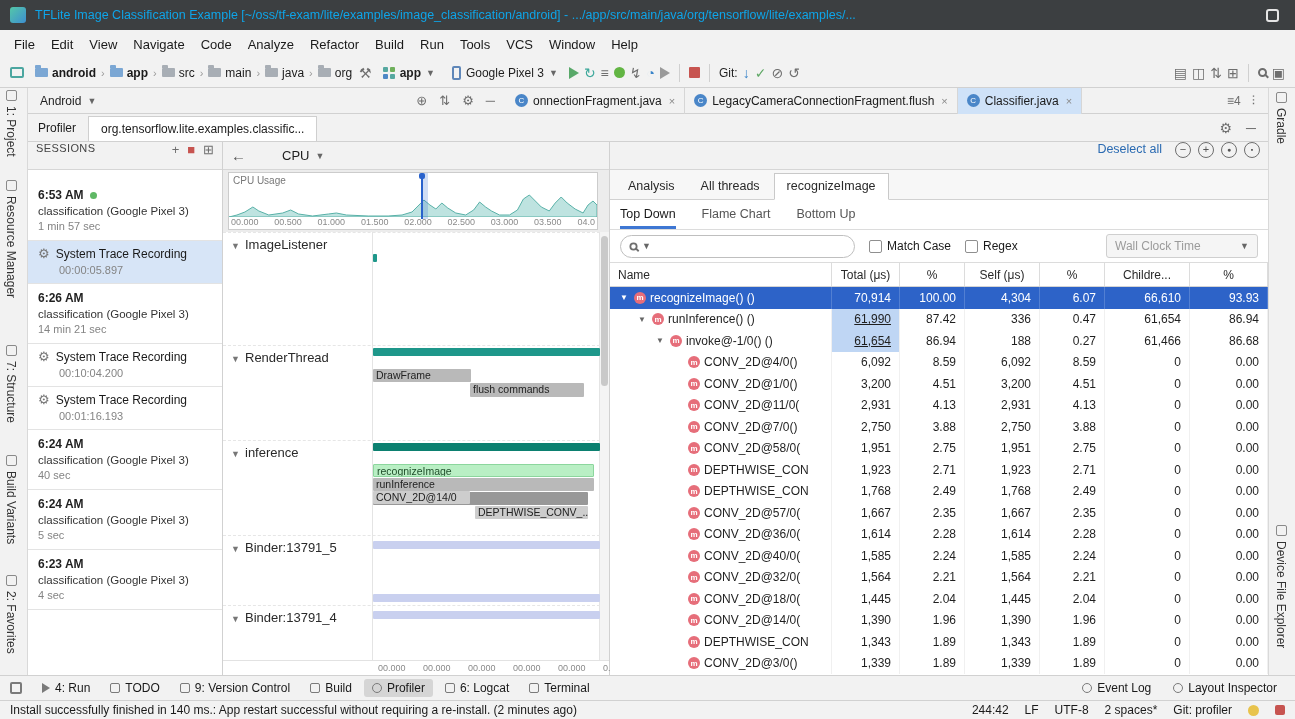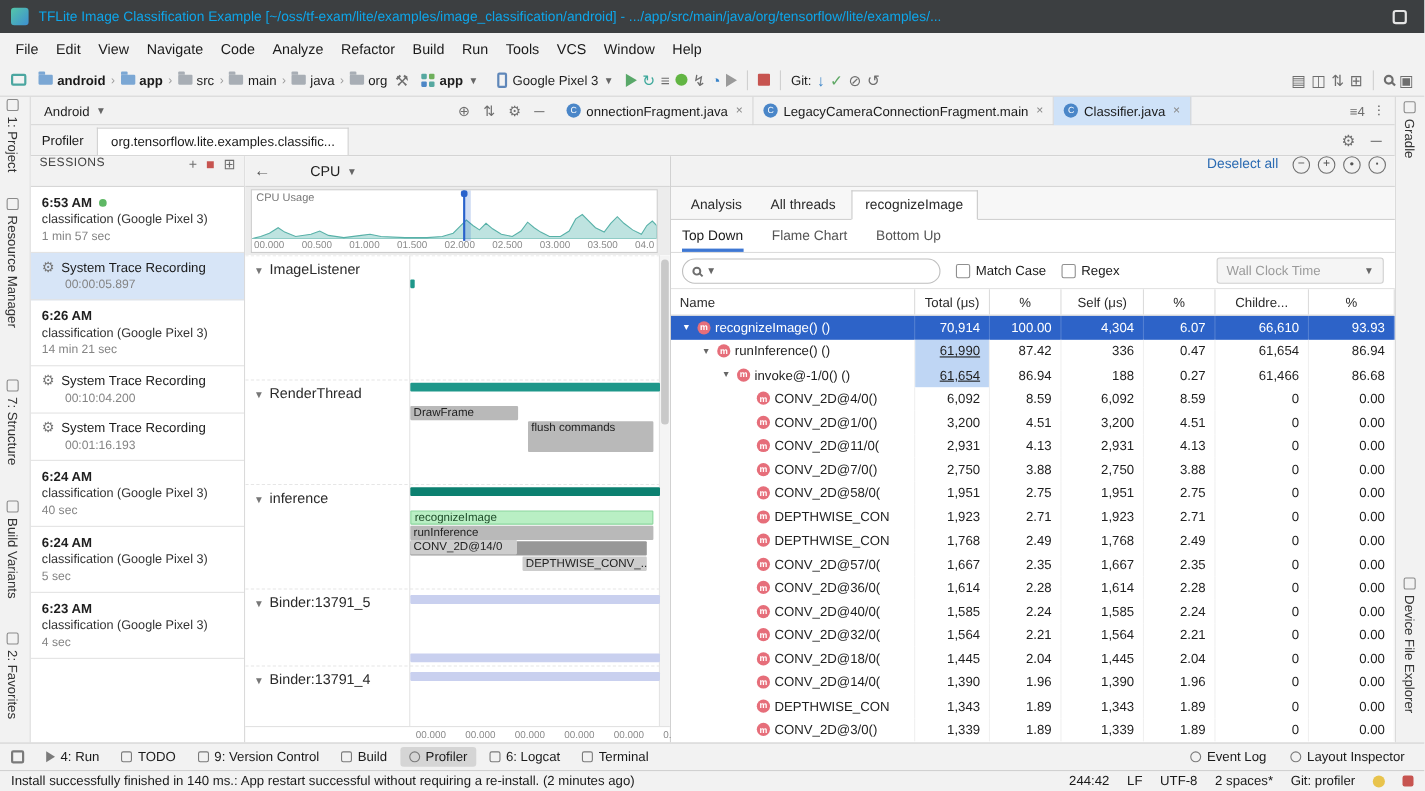--- a/index.html
+++ b/index.html
@@ -72,21 +72,21 @@
   .vlabel .vicon { width:11px; height:11px; border:1.5px solid #8a8a8a; border-radius:2px; flex:0 0 auto; }
 
   
   .panel-head { height:28px; background:#f2f2f2; border-bottom:1px solid #d6d6d6; display:flex; align-items:flex-start; padding:0 8px; gap:8px; }
 
   #sessions { position:absolute; left:28px; top:142px; width:195px; height:533px; background:#fff; border-right:1px solid #d1d1d1; }
   #sessions-head .s-title { font-size:11px; color:#444; letter-spacing:0.4px; }
   #sessions-head .hspacer { flex:1; }
   .s-ico { color:#6e6e6e; font-size:13px; }
   .s-ico.red { color:#c75450; }
-  #sessions-list { overflow:hidden; height:505px; }
+  #sessions-list { overflow:hidden; height:505px;margin-top:11px; }
   .session-item { padding:7px 10px 8px; border-bottom:1px solid #e3e3e3; }
   .session-time { font-weight:bold; font-size:12px; display:flex; align-items:center; gap:6px; }
   .live-dot { width:7px; height:7px; border-radius:50%; background:#5fb865; }
   .session-name { font-size:11.5px; color:#333; margin-top:3px; }
   .session-dur { font-size:11px; color:#848484; margin-top:3px; }
   .recording-item { padding:5px 10px 7px; border-bottom:1px solid #e3e3e3; }
   .recording-item.selected { background:#d7e5f7; }
   .rec-line { display:flex; align-items:center; gap:6px; font-size:12px; color:#1a1a1a; }
   .gear { color:#777; font-size:13px; }
   .rec-dur { font-size:11px; color:#848484; margin:3px 0 0 21px; }
@@ -269,21 +269,21 @@
     <span class="ph-icon">─</span>
   </div>
   <div id="editor-tabs">
       <div class="etab ">
         <span class="class-icon">C</span>
         <span>onnectionFragment.java</span>
         <span class="etab-close">×</span>
       </div>
       <div class="etab ">
         <span class="class-icon">C</span>
-        <span>LegacyCameraConnectionFragment.main</span>
+        <span>LegacyCameraConnectionFragment.flush</span>
         <span class="etab-close">×</span>
       </div>
       <div class="etab selected">
         <span class="class-icon">C</span>
         <span>Classifier.java</span>
         <span class="etab-close">×</span>
       </div>
     </div>
   <div id="tabs-right">
     <span>≡<span>4</span></span>
@@ -407,21 +407,21 @@
   <div class="thread-row" style="top:0px;height:113px">
         <span class="thread-caret">▼</span>
         <span class="thread-name">ImageListener</span>
         <div class="tspan bar-teal" style="left:150px;top:21px;width:4px;height:8px"></div>
       </div>
       <div class="thread-row" style="top:113px;height:95px">
         <span class="thread-caret">▼</span>
         <span class="thread-name">RenderThread</span>
         <div class="tspan bar-teal" style="left:150px;top:2px;width:227px;height:8px"></div>
         <div class="tspan bar-gray1" style="left:150px;top:23px;width:98px;height:13px">DrawFrame</div>
-        <div class="tspan bar-gray1" style="left:257px;top:37px;width:114px;height:28px">flush commands</div>
+        <div class="tspan bar-gray1" style="left:247px;top:37px;width:114px;height:14px">flush commands</div>
       </div>
       <div class="thread-row" style="top:208px;height:95px">
         <span class="thread-caret">▼</span>
         <span class="thread-name">inference</span>
         <div class="tspan bar-dgreen" style="left:150px;top:2px;width:227px;height:8px"></div>
         <div class="tspan bar-mint" style="left:150px;top:23px;width:221px;height:13px">recognizeImage</div>
         <div class="tspan bar-gray1" style="left:150px;top:37px;width:221px;height:13px">runInference</div>
         <div class="tspan bar-gray2" style="left:150px;top:51px;width:215px;height:13px">invoke@-1/0</div>
         <div class="tspan bar-gray3" style="left:150px;top:50px;width:97px;height:13px">CONV_2D@14/0</div>
         <div class="tspan bar-gray3" style="left:252px;top:65px;width:113px;height:13px">DEPTHWISE_CONV_...</div>

